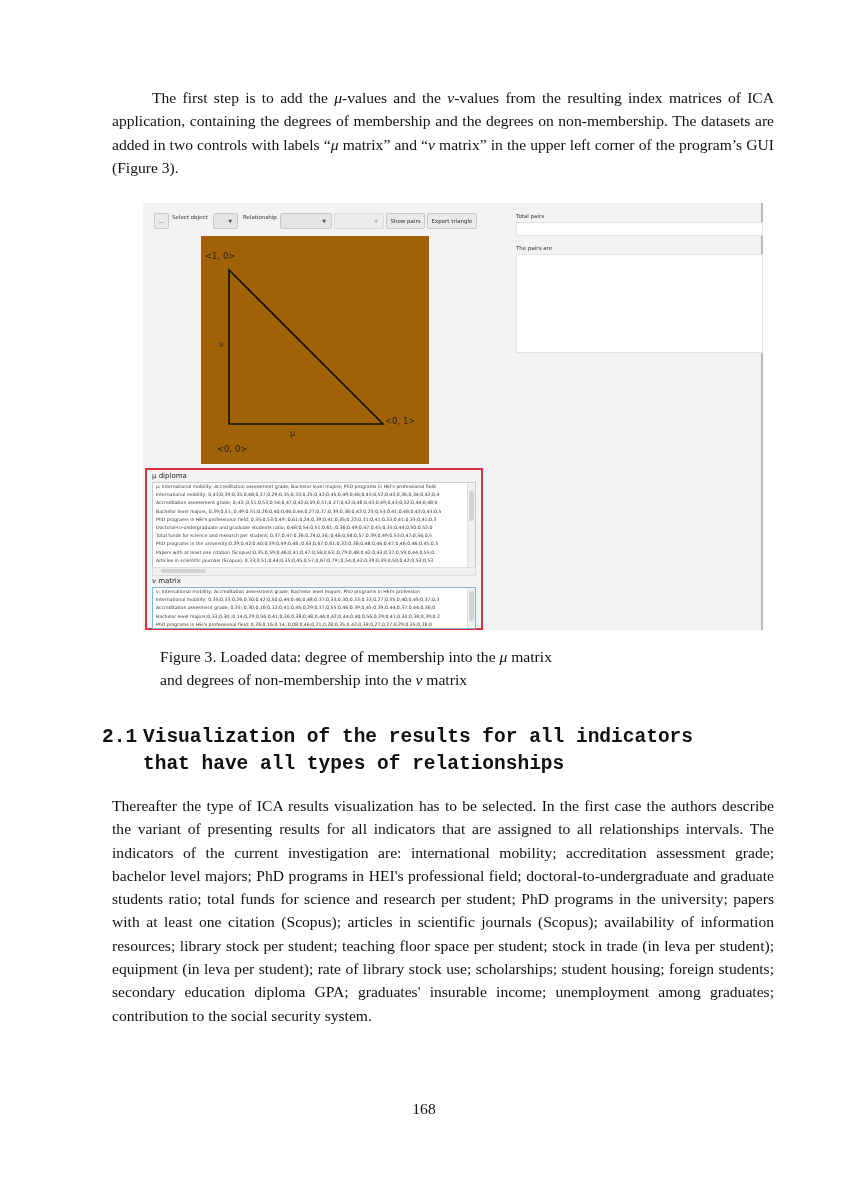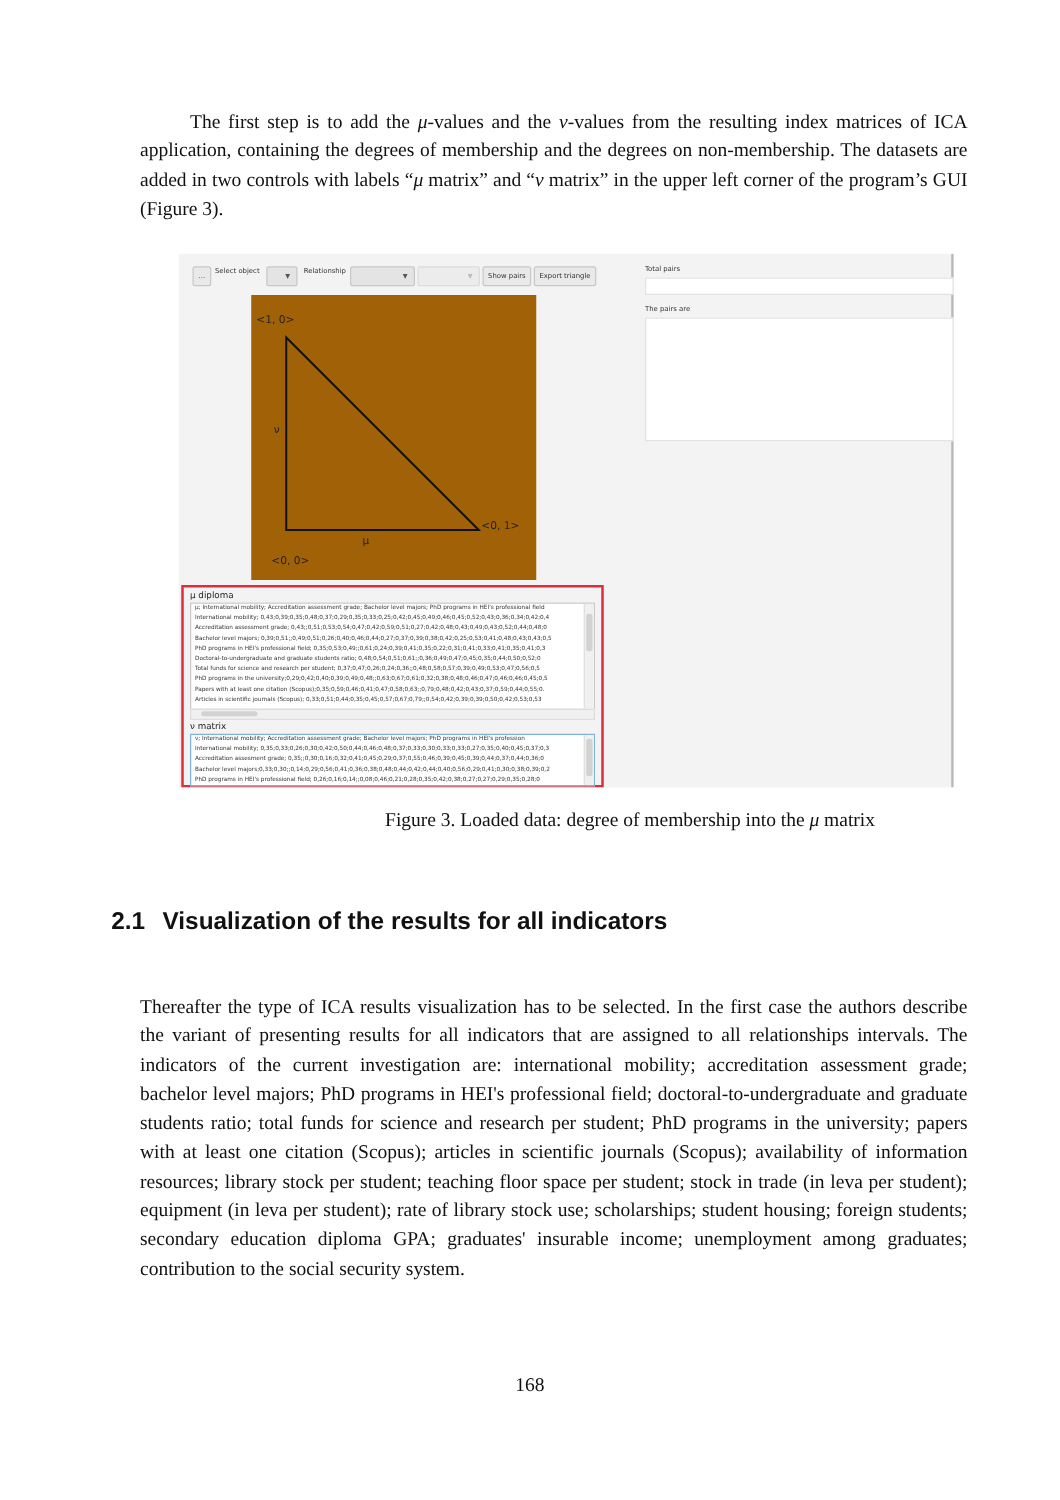--- a/index.html
+++ b/index.html
@@ -35,23 +35,23 @@
              overflow: hidden; }
   .mx-area.focused { border-color: #7fb3d9; }
   .mx-line { font-size: 4.6px; line-height: 8.2px; white-space: nowrap; color: #333; padding-left: 3px; }
   .vscroll { position: absolute; right: 0; top: 0; width: 7px; height: 100%; background: #f0f0f0;
              border-left: 1px solid #e0e0e0; }
   .vscroll .thumb { position: absolute; left: 1px; width: 5px; background: #d2d2d2; border-radius: 2px; }
   .hscroll { position: absolute; left: 5px; width: 322px; height: 7px; background: #f0f0f0;
              border: 1px solid #dedede; }
   .hscroll .thumb { position: absolute; top: 1px; left: 8px; width: 45px; height: 4px; background: #d2d2d2;
                     border-radius: 2px; }
-  .caption { position: absolute; left: 150px; width: 550px; top: 645px; text-align: right;
+  .caption { position: absolute; left: 160px; width: 550px; top: 645px; text-align: left;
              font-size: 15.6px; line-height: 23px; }
-  .heading { position: absolute; left: 89px; top: 724px; font-family: Liberation Sans, sans-serif;
+  .heading { position: absolute; left: 102px; top: 724px; font-family: Liberation Mono, monospace;
              font-weight: bold; font-size: 19.5px; line-height: 27px; }
   .heading .num { display: inline-block; width: 41px; }
   .heading .line2 { padding-left: 41px; }
   .pagenum { position: absolute; left: 0; width: 848px; top: 1100px; text-align: center; font-size: 15.6px; }
   i.g { font-style: italic; }
 </style>
 </head>
 <body>
 
 <p class="para indent" style="top:86px;"><span>The first step is to add the </span><i class="g">μ</i><span>-values and the </span><i class="g">ν</i><span>-values from the resulting index matrices of ICA application, containing the degrees of membership and the degrees on non-membership. The datasets are added in two controls with labels “</span><i class="g">μ</i><span> matrix” and “</span><i class="g">ν</i><span> matrix” in the upper left corner of the program’s GUI (Figure 3).</span></p>
@@ -128,21 +128,23 @@
         </div>
       <div class="vscroll">
           <div class="thumb" style="top:3px;height:30px;"></div>
         </div>
     </div>
   </div>
 </div>
 
 <div class="caption">
   <div><span>Figure 3. Loaded data: degree of membership into the </span><i class="g">μ</i><span> matrix</span></div>
+  <div><span>and degrees of non-membership into the </span><i class="g">ν</i><span>  matrix</span></div>
 </div>
 
 <div class="heading">
   <div><span class="num">2.1</span><span>Visualization of the results for all indicators</span></div>
+  <div class="line2">that have all types of relationships</div>
 </div>
 
 <p class="para" style="top:794px;">Thereafter the type of ICA results visualization has to be selected. In the first case the authors describe the variant of presenting results for all indicators that are assigned to all relationships intervals. The indicators of the current investigation are: international mobility; accreditation assessment grade; bachelor level majors; PhD programs in HEI's professional field; doctoral-to-undergraduate and graduate students ratio; total funds for science and research per student; PhD programs in the university; papers with at least one citation (Scopus); articles  in  scientific journals (Scopus); availability of information resources; library stock per student; teaching floor space per student; stock in trade (in leva per student); equipment (in leva per student); rate of library stock use; scholarships; student housing; foreign students; secondary education diploma GPA; graduates' insurable income; unemployment among graduates; contribution to the social security system.</p>
 
 <div class="pagenum">168</div>
 
 </body></html>

